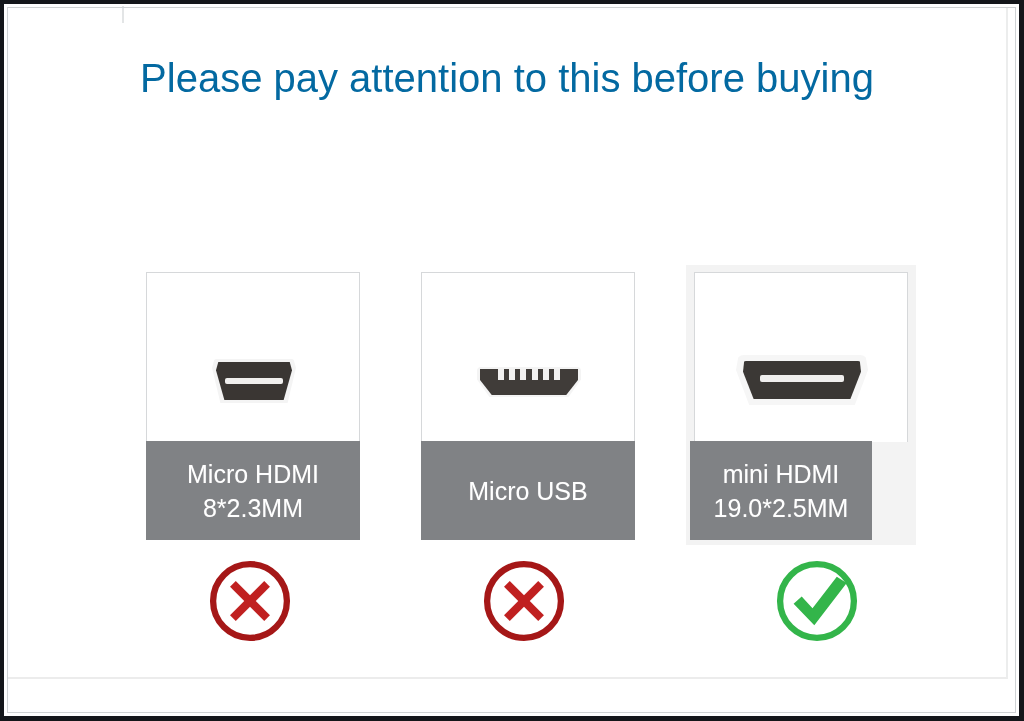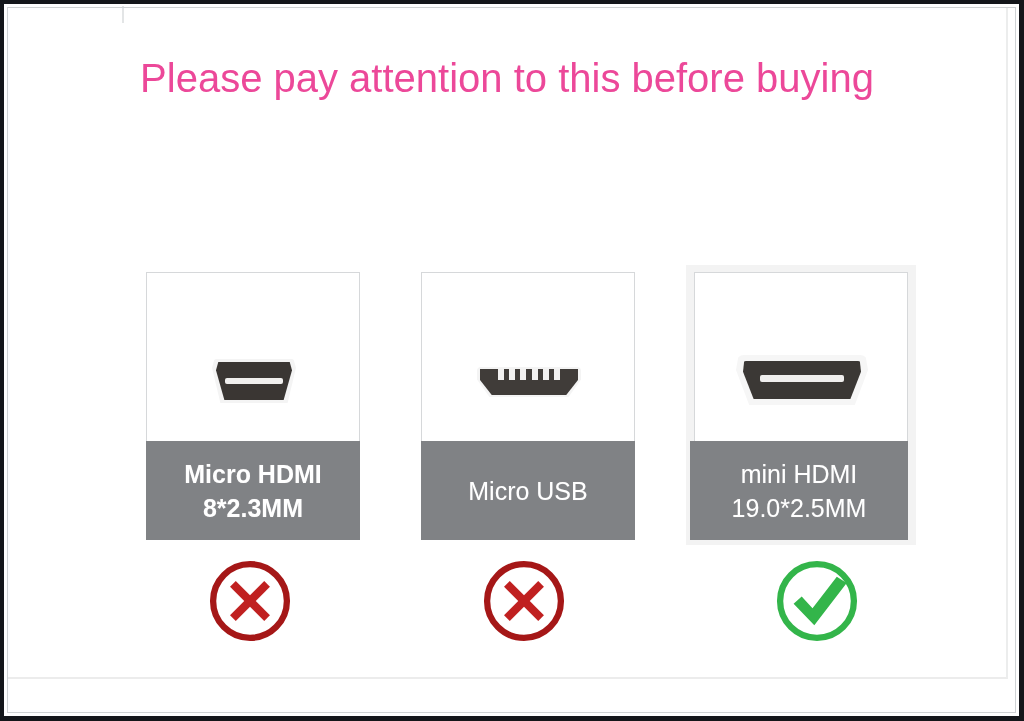--- a/index.html
+++ b/index.html
@@ -66,21 +66,21 @@
   }
 
   .title {
     position: absolute;
     left: 0;
     top: 53px;
     width: 1024px;
     text-align: center;
     font-size: 40px;
     line-height: 50px;
-    color: #ec4899;
+    color: #0369a1;
     letter-spacing: 0px;
     white-space: nowrap;
     z-index: 10;
   }
   
   .title-inner { display: inline-block; transform: translateX(-5px); }
 
   .panels {
     position: absolute;
     left: 0;
@@ -89,21 +89,21 @@
     height: 270px;
     z-index: 10;
   }
 
   .panel {
     position: absolute;
     top: 0;
     width: 214px;
     height: 268px;
   }
-  .panel.p1 { left: 146px; font-weight: bold; }
+  .panel.p1 { left: 146px; }
   .panel.p2 { left: 421px; text-align: right; }
   .panel.p3 { left: 694px; }
 
   
   .panel-bleed {
     position: absolute;
     left: 686px;
     top: 265px;
     width: 230px;
     height: 280px;
@@ -131,21 +131,21 @@
     background: #808285;
     color: #ffffff;
     display: flex;
     flex-direction: column;
     align-items: center;
     justify-content: center;
     box-sizing: border-box;
   }
   .panel.p3 .label-bar {
     left: -4px;
-    width: 218px;
+    width: 182px;
   }
   .label-line {
     font-size: 25px;
     line-height: 34px;
     white-space: nowrap;
     text-shadow: 0 0 1px rgba(255,255,255,0.25);
   }
   .label-bar.single .label-line { font-size: 25px; }
 
   

